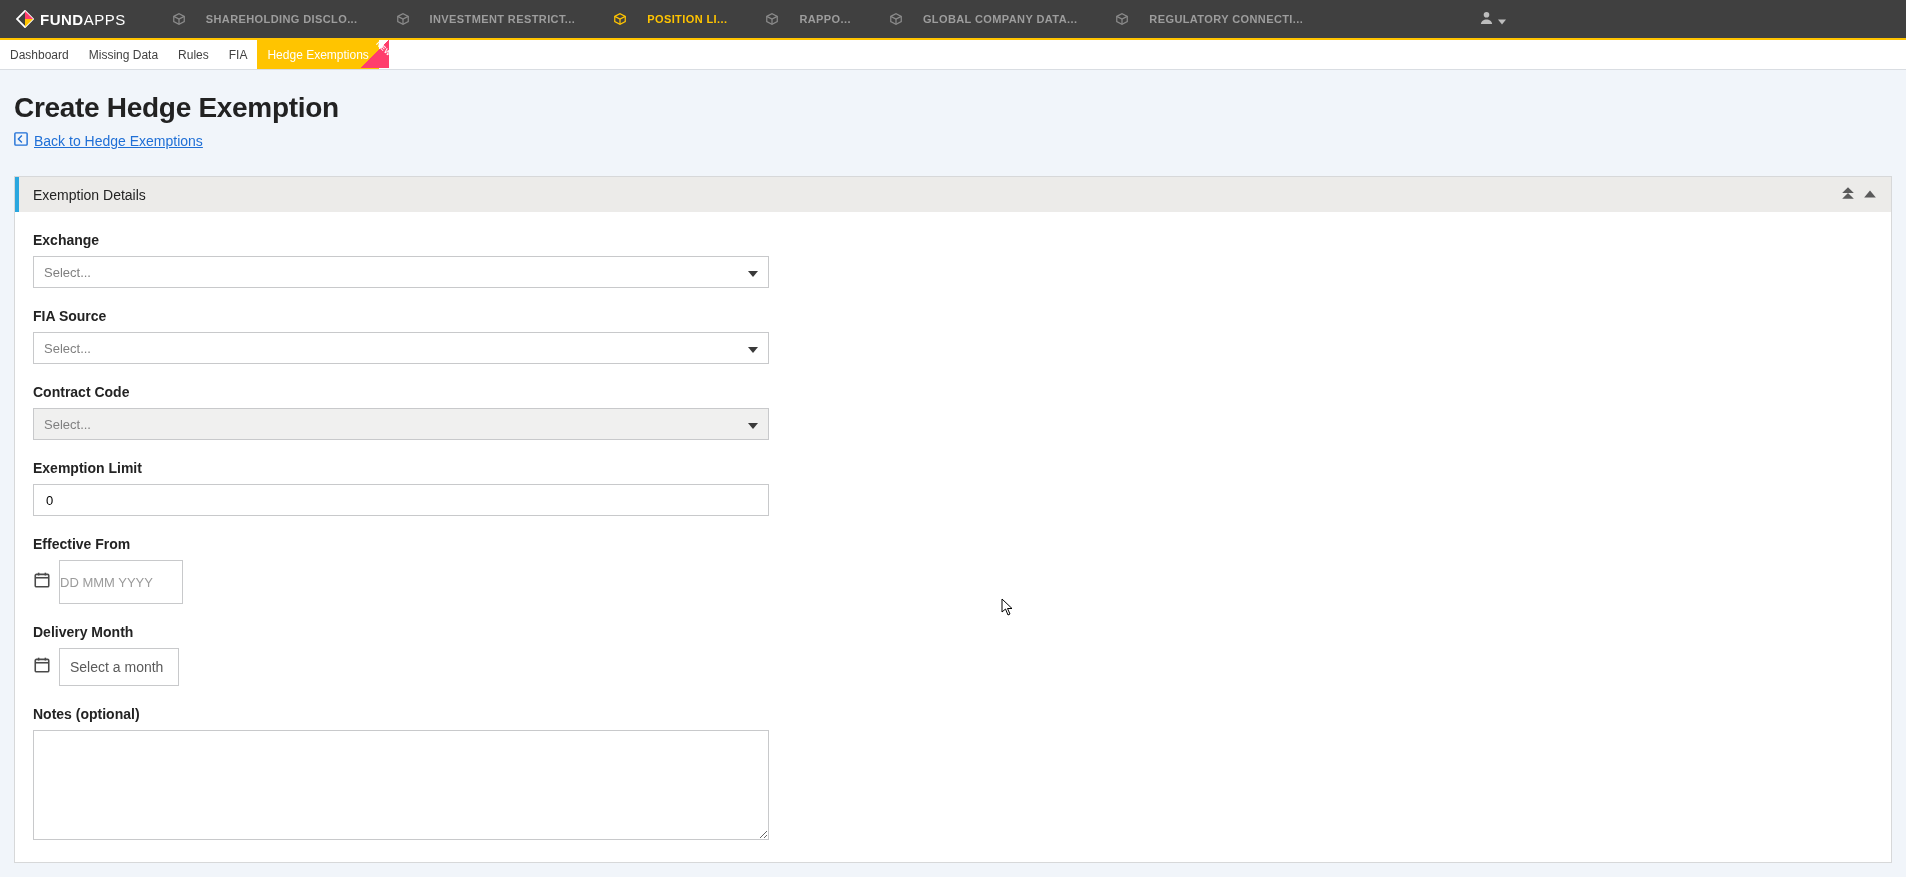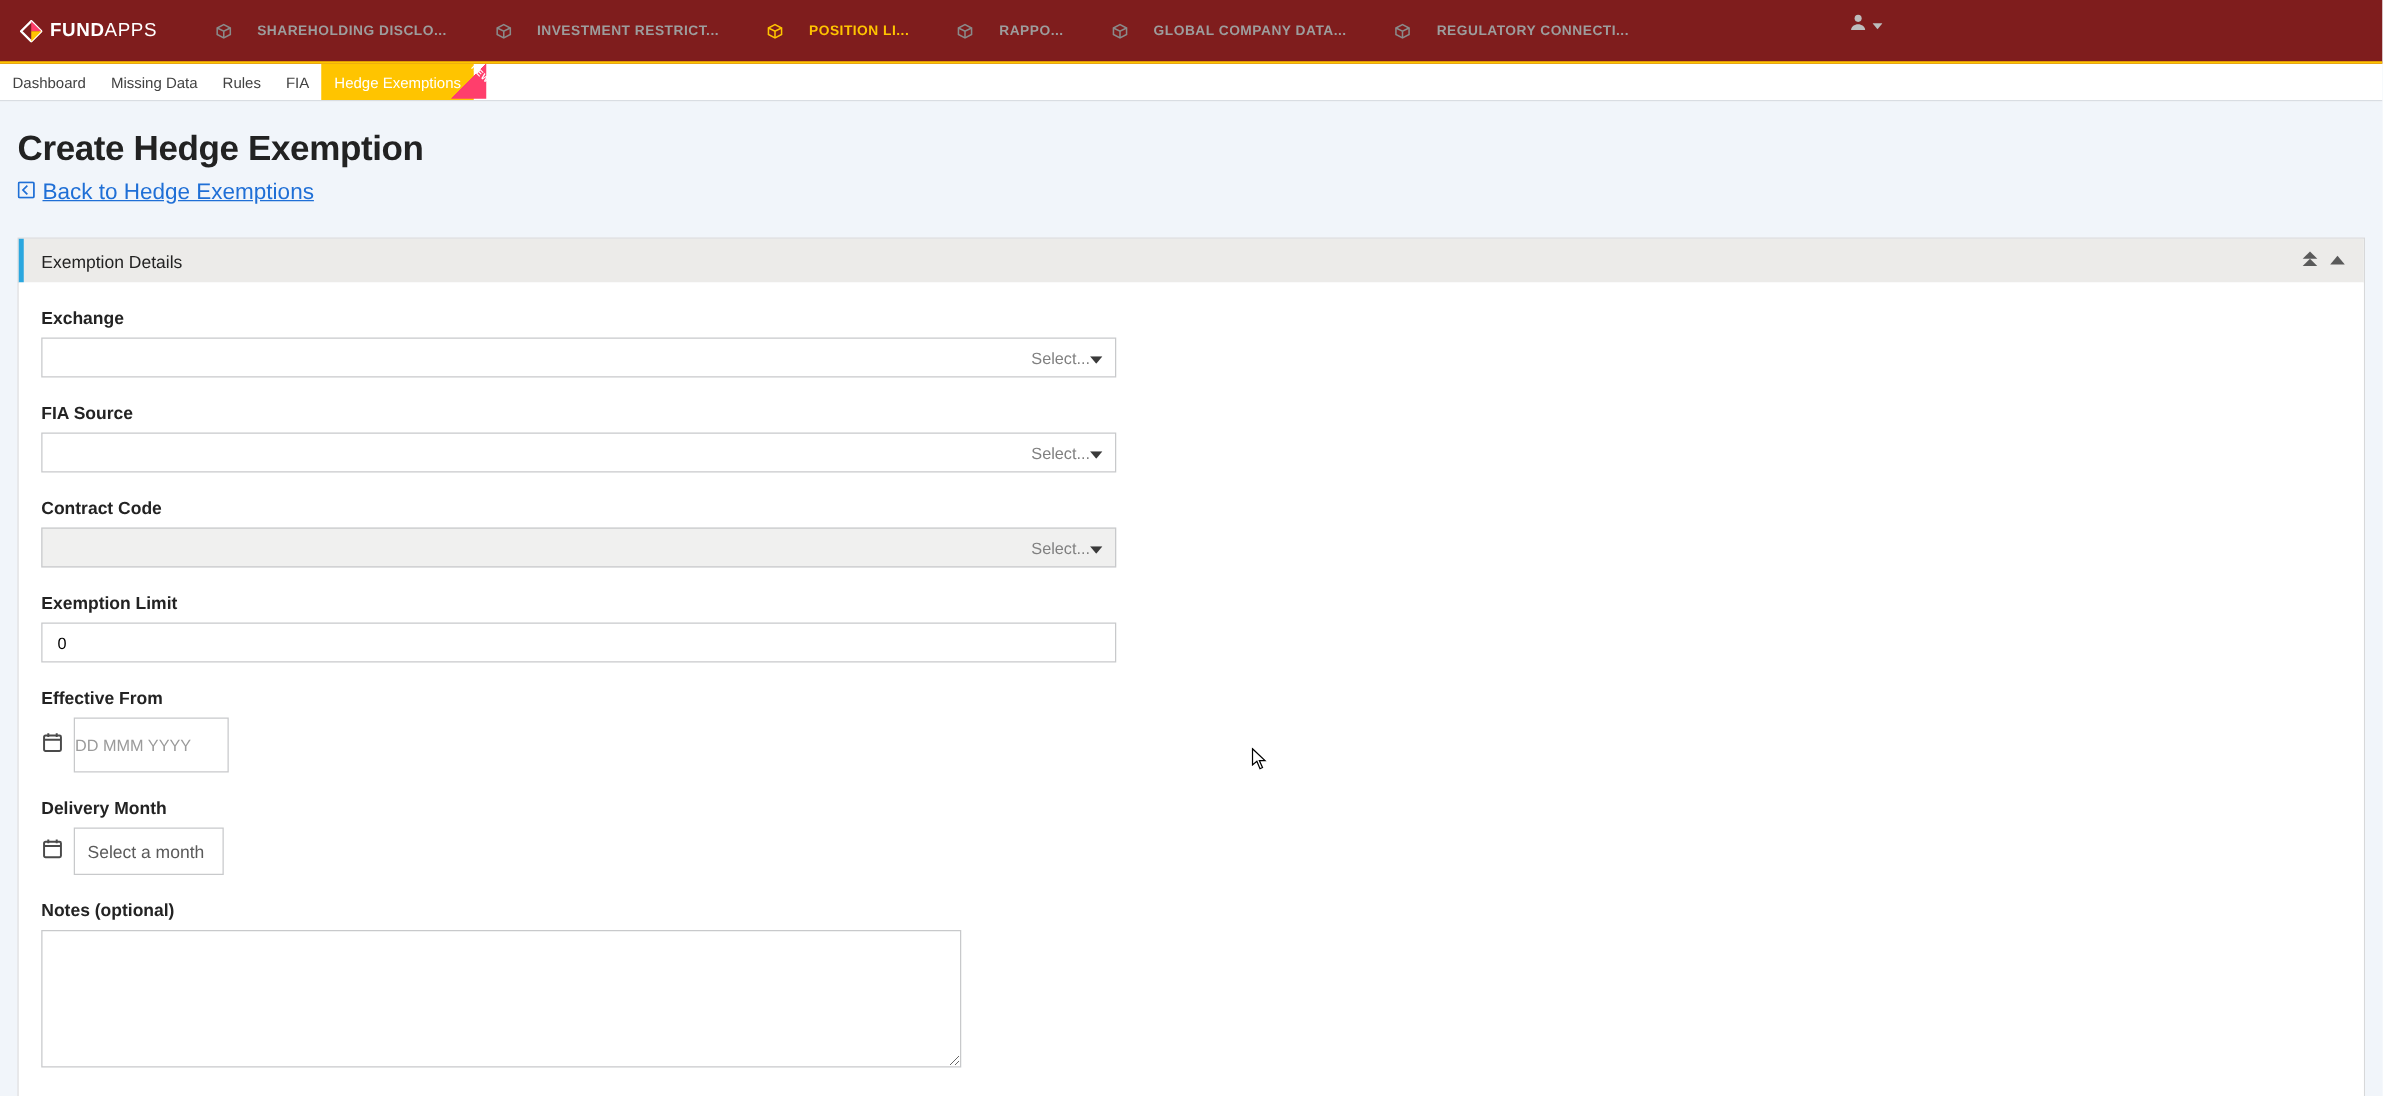--- a/index.html
+++ b/index.html
@@ -1,22 +1,22 @@
 <!DOCTYPE html>
 <html><head>
 <meta charset="utf-8">
 <style>
   * { box-sizing: border-box; }
   html, body { margin:0; padding:0; font-family: "Helvetica Neue", Arial, sans-serif; background:#f1f5fa; color:#222; }
   body { width:1906px; }
 
   
   .topbar {
-    background:#7f1d1d;
-    height:51px;
+    background:#404040;
+    height:40px;
     display:flex;
     align-items:center;
     padding:0 16px;
     border-bottom:2px solid #ffc400;
     position:relative;
   }
   .logo { display:flex; align-items:center; gap:6px; margin-right:46px; }
   .logo-diamond { width:18px; height:18px; display:inline-block; }
   .logo-text { color:#fff; font-weight:400; letter-spacing:0.5px; font-size:15px; }
   .logo-text b { font-weight:700; }
@@ -52,41 +52,41 @@
   }
   .new-badge2 span{
     position:absolute; right:-4px; top:5px;
     transform:rotate(45deg);
     color:#fff; font-size:7px; font-weight:700; letter-spacing:0.5px;
   }
 
   
   .page { padding:18px 14px 40px 14px; }
   h1.page-title { font-size:28px; font-weight:800; margin:4px 0 8px 0; letter-spacing:-0.3px; }
-  .back-link { display:inline-flex; align-items:center; gap:6px; color:#1f6fd6; font-size:18px; text-decoration:underline; cursor:pointer; }
+  .back-link { display:inline-flex; align-items:center; gap:6px; color:#1f6fd6; font-size:14px; text-decoration:underline; cursor:pointer; }
   .back-link svg { color:#1f6fd6; }
 
   .panel { margin-top:26px; border:1px solid #d7d8d9; background:#fefefe; }
   .panel-head {
     background:#ecebe9;
     border-left:4px solid #2aa7df;
     padding:9px 14px;
     font-size:14px; font-weight:400; color:#232323;
     display:flex; align-items:center; justify-content:space-between;
   }
   .panel-head .collapse-icons { display:flex; gap:8px; color:#5a5a5a; }
   .panel-body { padding:20px 18px 18px 18px; background:#fff; }
 
   .field { margin-bottom:20px; }
   .field-label { font-size:14px; font-weight:700; color:#232323; margin-bottom:8px; display:block; }
 
   .select-box, .text-input {
-    width:860px; height:32px;
+    width:736px; height:32px;
     border:1px solid #c8c9cb; background:#fff;
-    display:flex; align-items:center; justify-content:flex-end;
+    display:flex; align-items:center; justify-content:space-between;
     padding:0 10px;
     font-size:13px; color:#808080;
     cursor:pointer;
   }
   .select-box.disabled { background:#f0f0ef; }
   .select-caret { color:#3a3a3a; }
   .text-input { cursor:text; color:#222; }
   .text-input input { border:none; outline:none; width:100%; font-size:13px; font-family:inherit; }
 
   .date-row { display:flex; align-items:center; gap:8px; }

